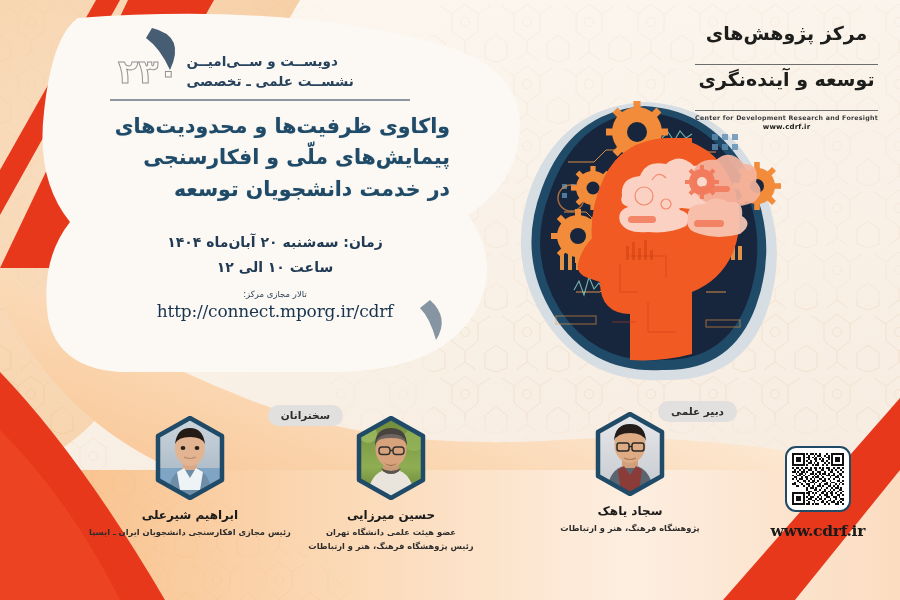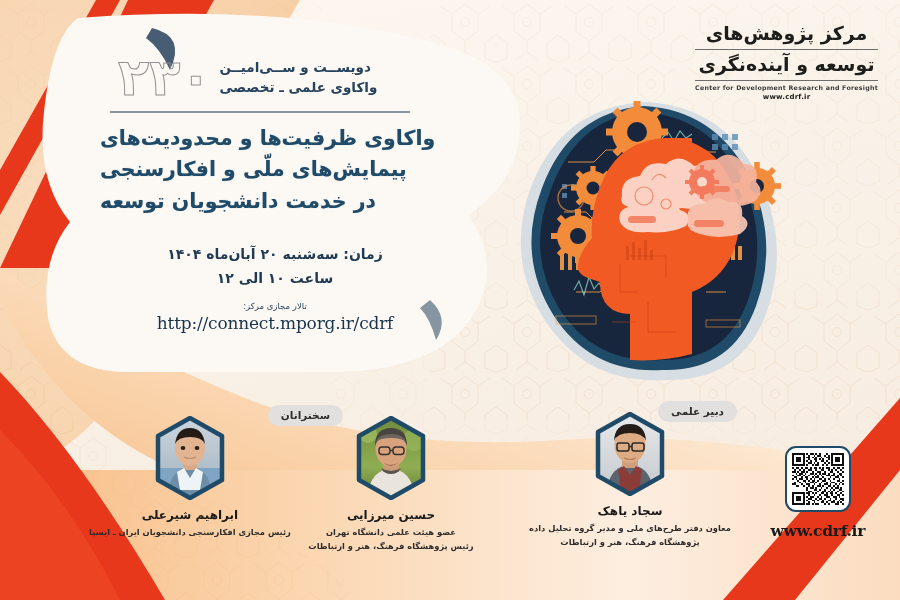--- a/index.html
+++ b/index.html
@@ -19,21 +19,21 @@
 
   
   .logo-block {
     position:absolute; top:22px; right:22px;
     text-align:center; direction:rtl; z-index:40;
   }
   .logo-l1, .logo-l2 {
     font-size:19px; font-weight:bold; color:#1d1d1b;
     letter-spacing:-0.3px; line-height:1.25;
     border-bottom:1.4px solid #6d6d6d;
-    padding-bottom:3px; margin-bottom:3px; white-space:nowrap;
+    padding-bottom:18px; margin-bottom:3px; white-space:nowrap;
   }
   .logo-l2 { border-bottom:1.4px solid #6d6d6d; }
   .logo-en {
     font-size:6.3px; color:#3a3a3a; letter-spacing:0.25px;
     direction:ltr; margin-top:2px; font-weight:600; white-space:nowrap;
   }
   .logo-url {
     font-size:7px; color:#1d1d1b; direction:ltr; font-weight:bold;
     margin-top:2px; letter-spacing:0.2px;
   }
@@ -44,32 +44,32 @@
   .session-row {
     display:flex; align-items:center; justify-content:flex-end;
     gap:8px; direction:rtl; padding-left:18px;
   }
   .session-lines { text-align:left; direction:rtl; }
   .session-l1, .session-l2 {
     font-size:13.5px; color:#27425c; font-weight:600;
     line-height:1.45; letter-spacing:0.4px; white-space:nowrap;
   }
   .bignum {
-    font-size:51px; color:transparent; font-weight:700;
+    font-size:33px; color:transparent; font-weight:700;
     -webkit-text-stroke:1px #8d8d8d;
     line-height:1; letter-spacing:1px; opacity:.95;
   }
 
   .rule {
     height:1.6px; background:#8d96a0; margin:8px 0 10px 0;
     width:300px; margin-right:auto; margin-left:10px;
   }
 
   .title {
-    direction:rtl; text-align:left;
+    direction:rtl; text-align:right;
     font-size:20.5px; font-weight:bold; color:#1f4a68;
     line-height:1.55; letter-spacing:-0.4px;
     text-shadow:0 0 1px rgba(31,74,104,.35);
   }
   .title div { white-space:nowrap; }
 
   .meta { direction:rtl; text-align:center; margin-top:24px; }
   .meta-line { font-size:14px; color:#1f3a52; font-weight:bold; line-height:1.75; }
   .meta-small { font-size:8.5px; color:#2c4254; margin-top:10px; font-weight:400; }
   .meta-url {
@@ -420,21 +420,21 @@
     <div class="logo-l2">توسعه و آینده‌نگری</div>
     <div class="logo-en">Center for Development Research and Foresight</div>
     <div class="logo-url">www.cdrf.ir</div>
   </div>
 
   <div class="head-area">
 
     <div class="session-row">
       <div class="session-lines">
         <div class="session-l1">دویســت و ســی‌امیــن</div>
-        <div class="session-l2">واکاوی علمی ـ تخصصی</div>
+        <div class="session-l2">نشســت علمی ـ تخصصی</div>
       </div>
       <div class="bignum">۲۳۰</div>
     </div>
 
     <div class="rule"></div>
 
     <div class="title">
       <div>واکاوی ظرفیت‌ها و محدودیت‌های</div>
       <div>پیمایش‌های ملّی و افکارسنجی</div>
       <div>در خدمت دانشجویان توسعه</div>
@@ -542,21 +542,20 @@
             <path d="M21 29 q1 -17 16 -17 q15 0 16 17 q-3 -8 -16 -8 q-13 0 -16 8z" fill="#241c18"></path>
             <rect x="24" y="31" width="12" height="8" rx="2.2" fill="none" stroke="#2b2926" stroke-width="1.5"></rect>
             <rect x="39" y="31" width="12" height="8" rx="2.2" fill="none" stroke="#2b2926" stroke-width="1.5"></rect>
             <path d="M36 34.5 l3 0" stroke="#2b2926" stroke-width="1.5"></path>
             <path d="M31 46 q6 3 12 0" stroke="#b2795a" stroke-width="1.2" fill="none"></path>
           </g>
           <path d="M37 2 L69 20 L69 64 L37 82 L5 64 L5 20 Z" fill="none" stroke="#1f4a68" stroke-width="4.5" stroke-linejoin="round"></path>
         </svg>
       </div>
       <div class="pname">سجاد یاهک</div>
-      <div class="prole">معاون دفتر طرح‌های ملی و مدیر گروه تحلیل داده</div>
       <div class="prole">پژوهشگاه فرهنگ، هنر و ارتباطات</div>
     </div>
   </div>
 
   <div class="qr-wrap">
     <div class="qr-box">
       <svg viewBox="0 0 29 29" shape-rendering="crispEdges">
         <rect width="29" height="29" fill="#fff"></rect>
         <g fill="#111">
           <path d="M0 0h7v7h-7z"></path>

